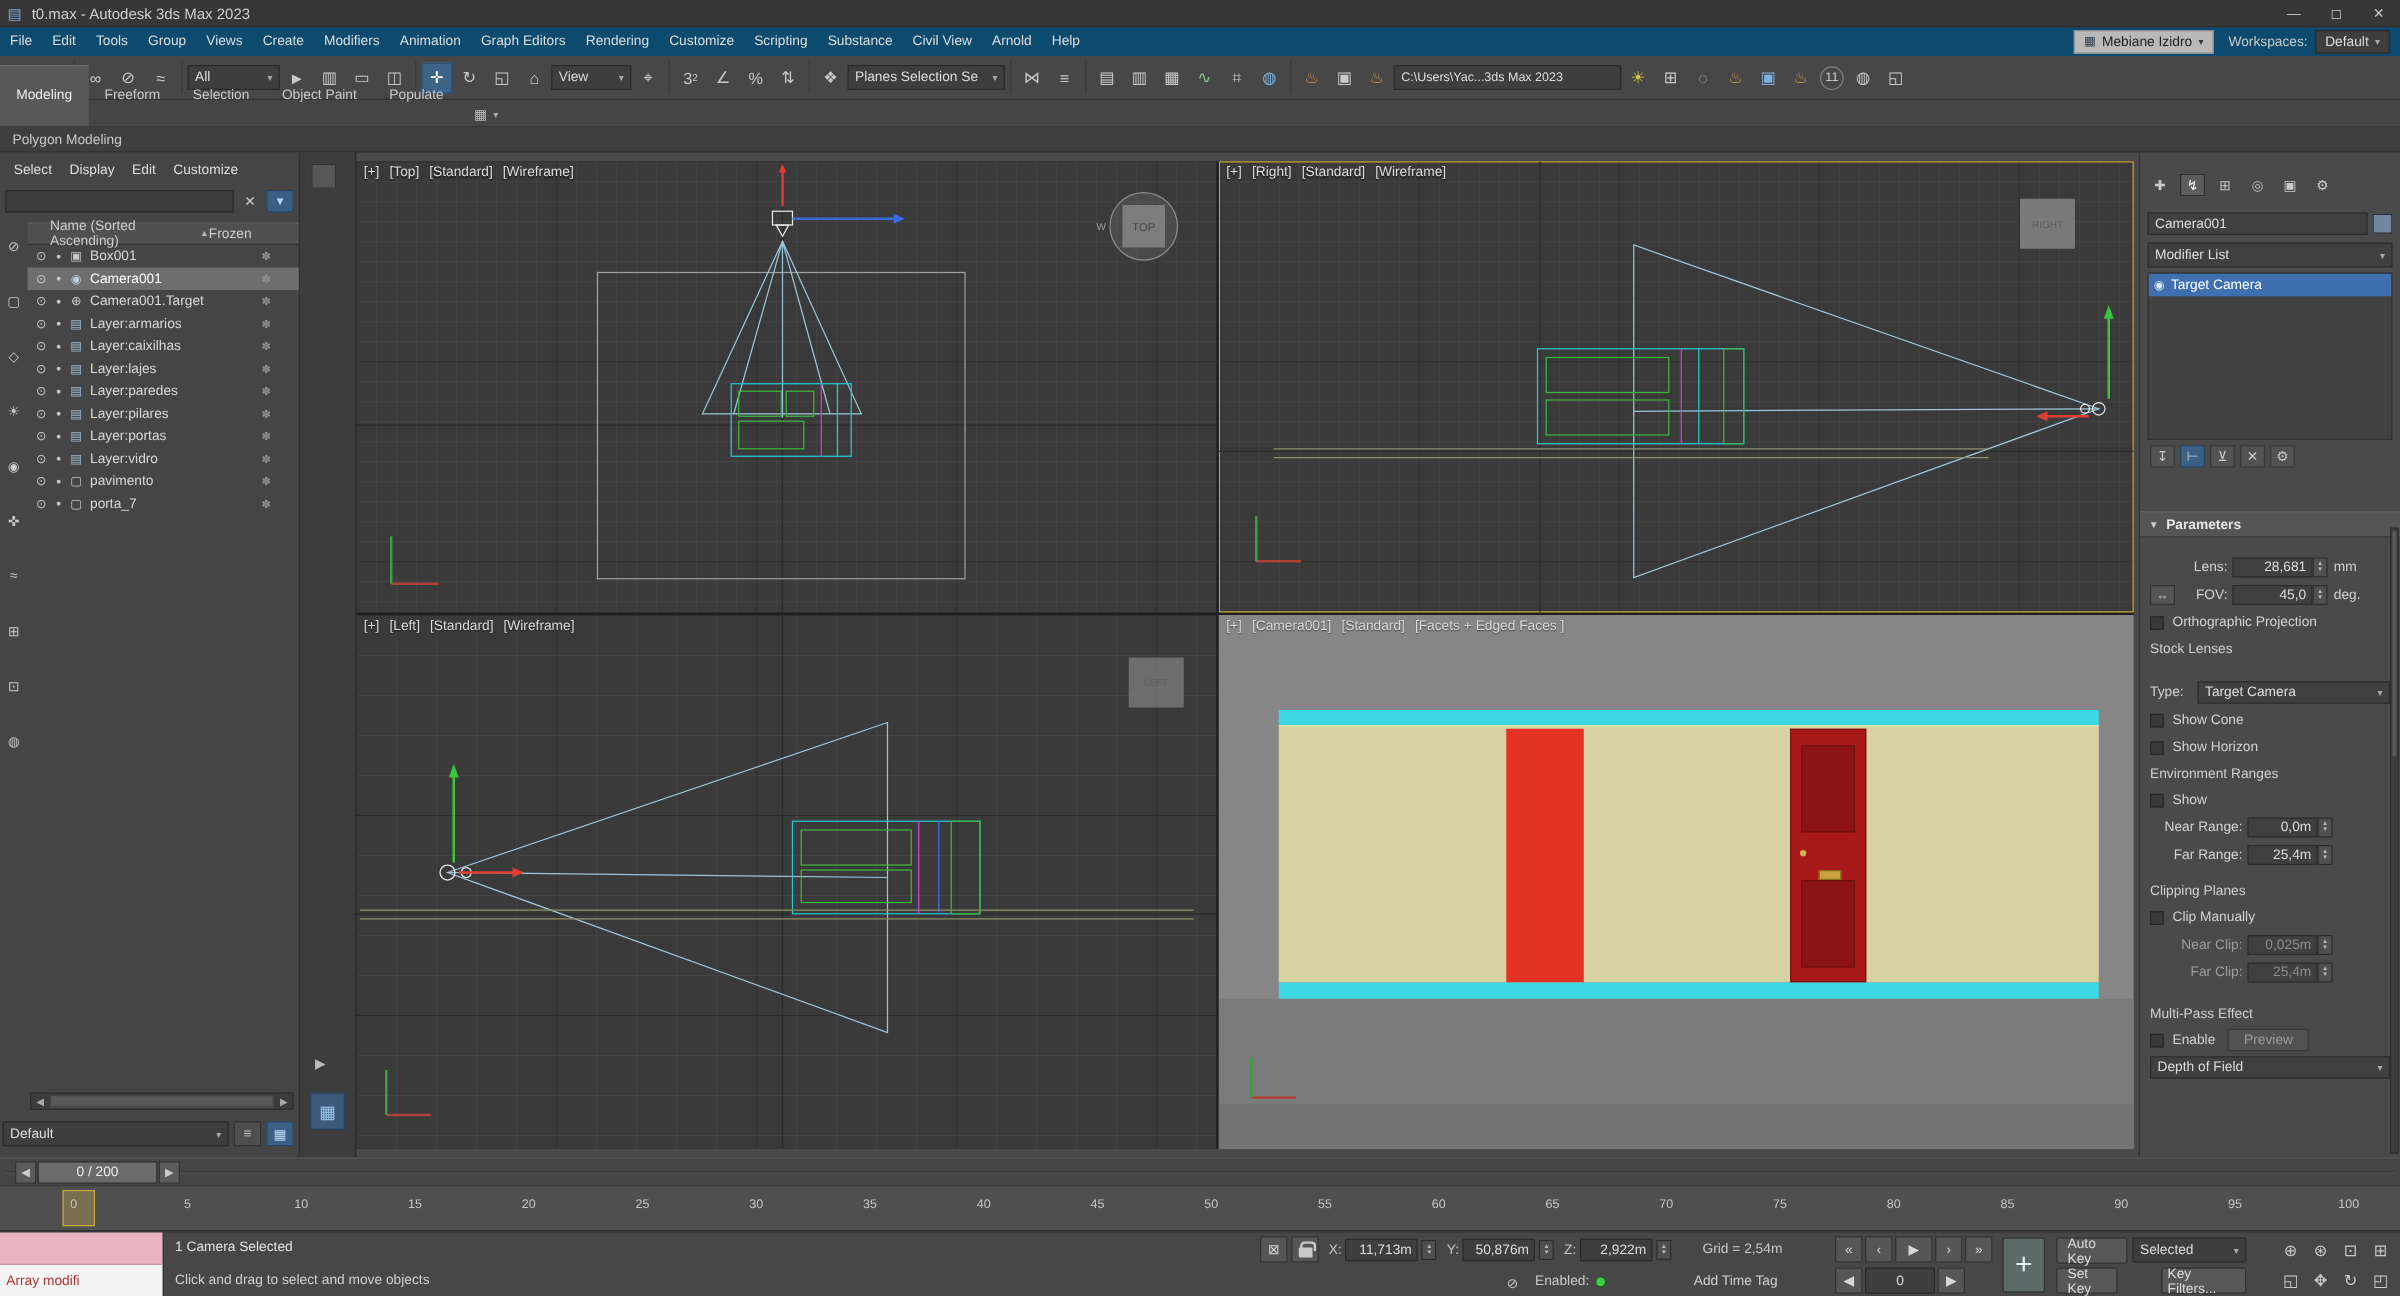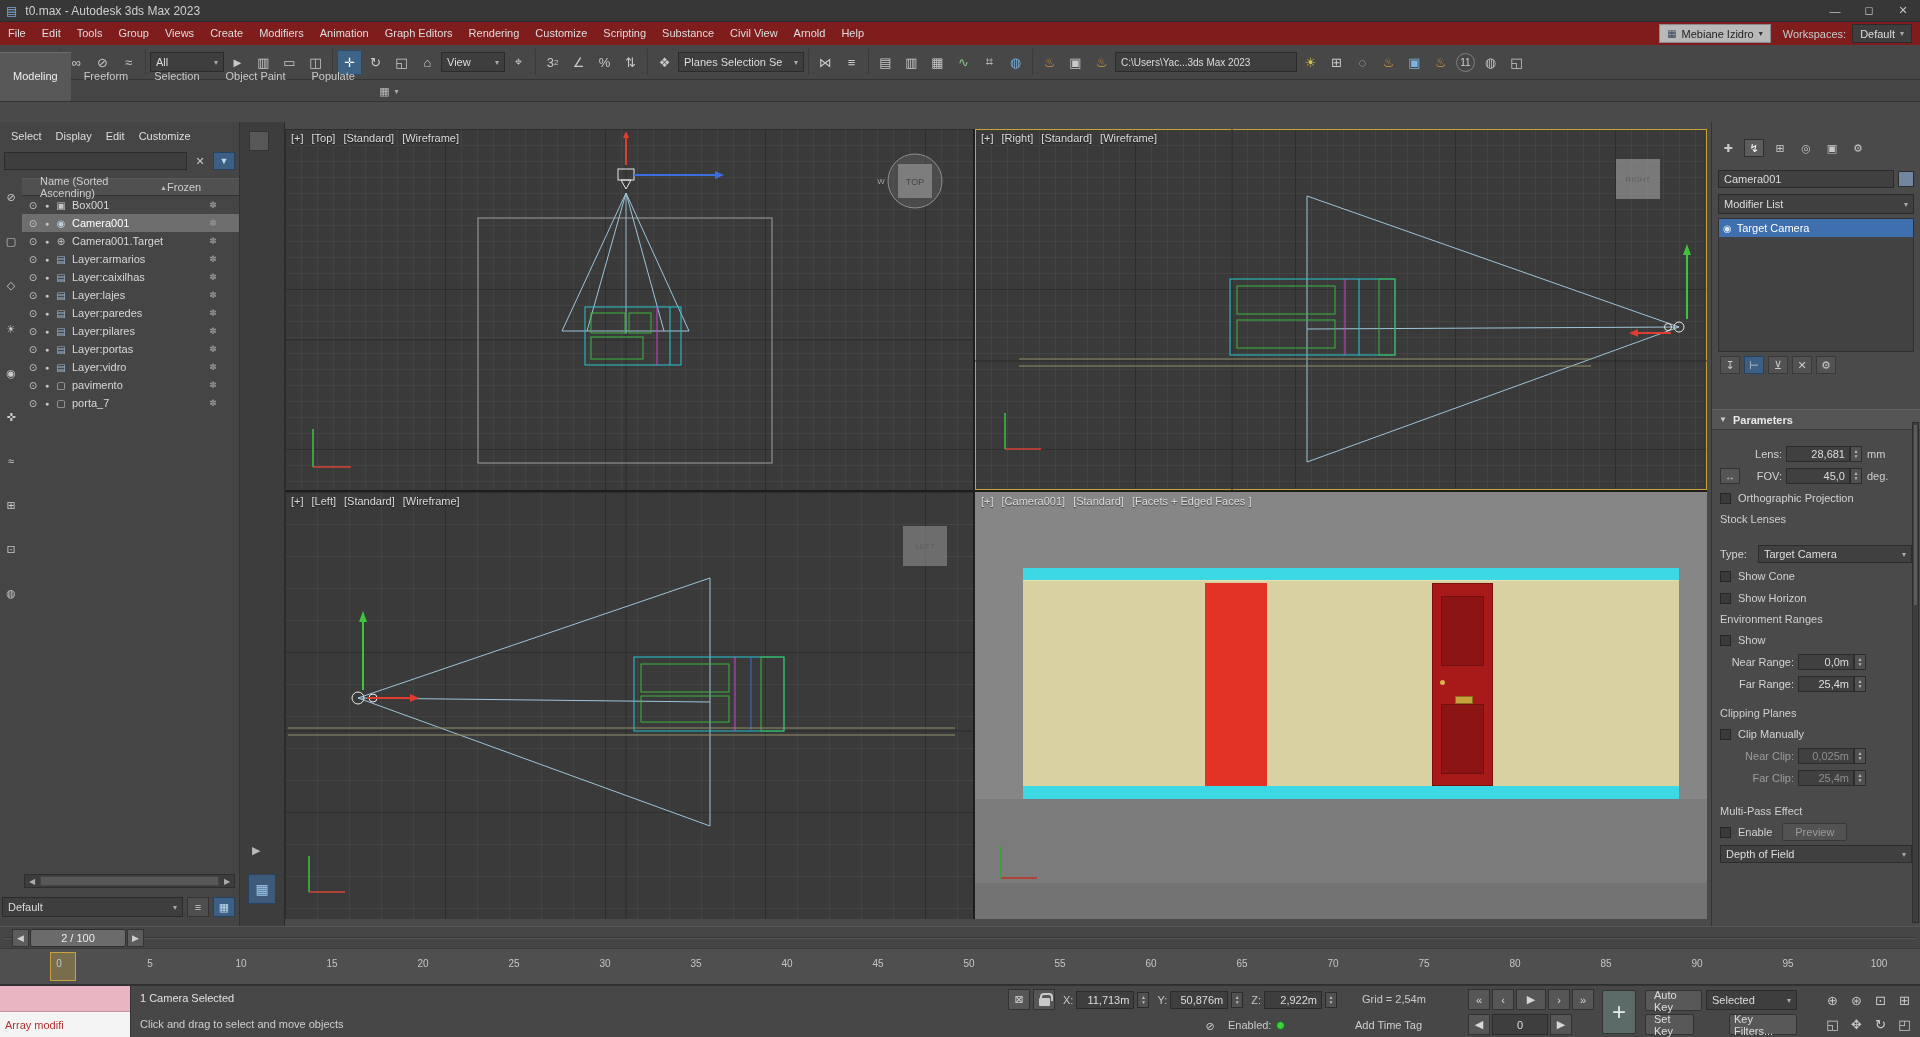--- a/index.html
+++ b/index.html
@@ -12,21 +12,21 @@
 .sep{width:1px;height:26px;background:#3a3a3a;margin:0 3px;flex:none}
 .tf{height:20px;background:#3e3e3e;border:1px solid #2b2b2b;display:flex;align-items:center;padding:0 5px;color:#ddd;flex:none}
 .ca{margin-left:5px;font-size:8px;color:#aaa}.ca::before{content:"▾"}
 
 .tbr{position:absolute;left:0;top:0;right:0;height:22px;background:#373737;display:flex;align-items:center;border-bottom:1px solid #2b2b2b}
 .appi{margin-left:6px;color:#7aa8d8;font-size:12px}
 .ttl{margin-left:8px;color:#cfcfcf;font-size:12px}
 .winb{margin-left:auto;display:flex}
 .wb{width:34px;height:21px;display:flex;align-items:center;justify-content:center;color:#c6c6c6;font-size:11px}
 
-.mb{position:absolute;left:0;top:22px;right:0;height:23px;background:#7f1d1d;display:flex;align-items:center}
+.mb{position:absolute;left:0;top:22px;right:0;height:23px;background:#0c4a6e;display:flex;align-items:center}
 .mi{padding:0 8px;line-height:23px;color:#dedede}
 .mspace{flex:1}
 .wsb{height:19px;background:#b9b9b9;color:#1e1e1e;display:flex;align-items:center;padding:0 7px;margin-right:12px;border:1px solid #8a8a8a}
 .wsb .ca{color:#333}.wsb .wgi{color:#345;margin-right:5px;font-size:10px}
 .wsl{color:#c9c9c9;margin-right:6px}
 .wsd{height:19px;background:#3e3e3e;border:1px solid #2b2b2b;display:flex;align-items:center;padding:0 7px;margin-right:8px;color:#ddd}
 
 .tlb{position:absolute;left:0;top:45px;right:0;height:35px;background:#474747;border-bottom:1px solid #333;display:flex;align-items:center;padding:0 4px;gap:1px;overflow:hidden}
 .badge{width:19px;height:19px;border:1px solid #808080;border-radius:50%;display:flex;align-items:center;justify-content:center;color:#ccc;font-size:10px;flex:none;margin:0 2px}
 .gold{color:#d89a3c}.blu{color:#7fb2e0}.grn{color:#8cc98c}.yel{color:#d8c44c}
@@ -281,20 +281,23 @@
     <span class="rtab on">Modeling</span>
     <span class="rtab">Freeform</span>
     <span class="rtab">Selection</span>
     <span class="rtab">Object Paint</span>
     <span class="rtab">Populate</span>
     <span class="rdd">
         <span>▦</span>
         <span class="ca"></span>
       </span>
   </div>
+  <div class="pms">
+    <span>Polygon Modeling</span>
+  </div>
 
   <div class="main">
 
     <aside class="ex">
       <div class="exmenu r">
         <span>Select</span>
         <span>Display</span>
         <span>Edit</span>
         <span>Customize</span>
       </div>
@@ -683,21 +686,21 @@
       <div class="cpsb">
           <span class="th"></span>
         </div>
     </aside>
   </div>
 
   <div class="ts">
     <div class="track"></div>
     <div class="tsg">
       <span class="tsb">◀</span>
-      <span class="tsh">2 / 100</span>
+      <span class="tsh">0 / 200</span>
       <span class="tsb">▶</span>
     </div>
   </div>
 
   <div class="tb">
     <span class="cfm"></span>
     <div class="ruler">
       <span class="tick">0</span>
       <span class="tick">5</span>
       <span class="tick">10</span>

